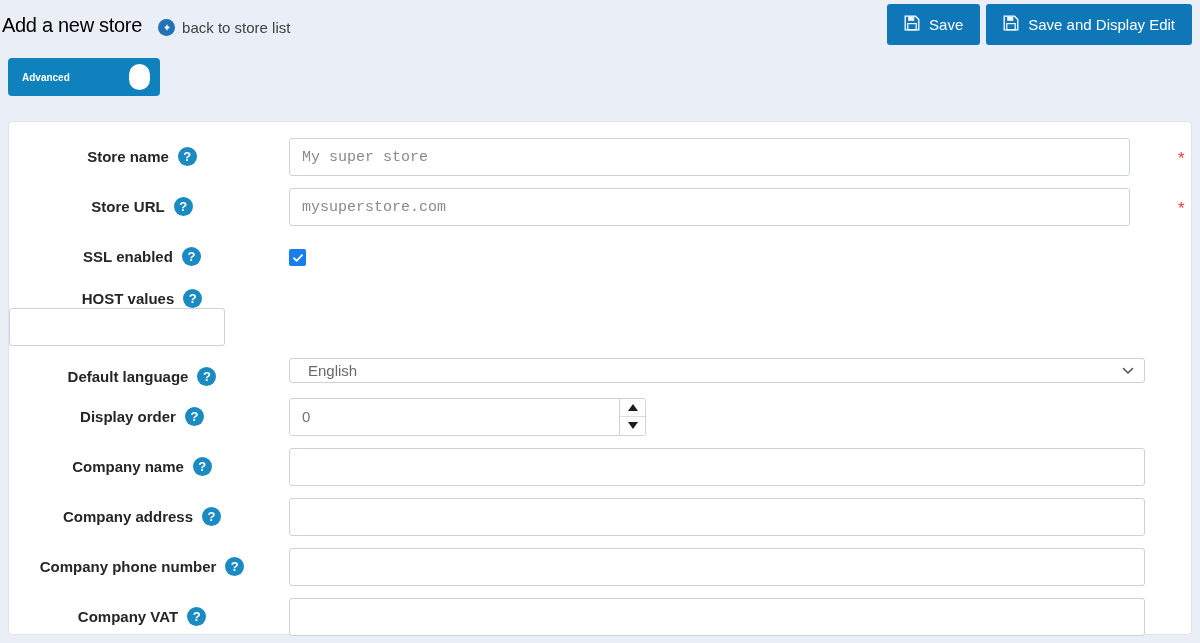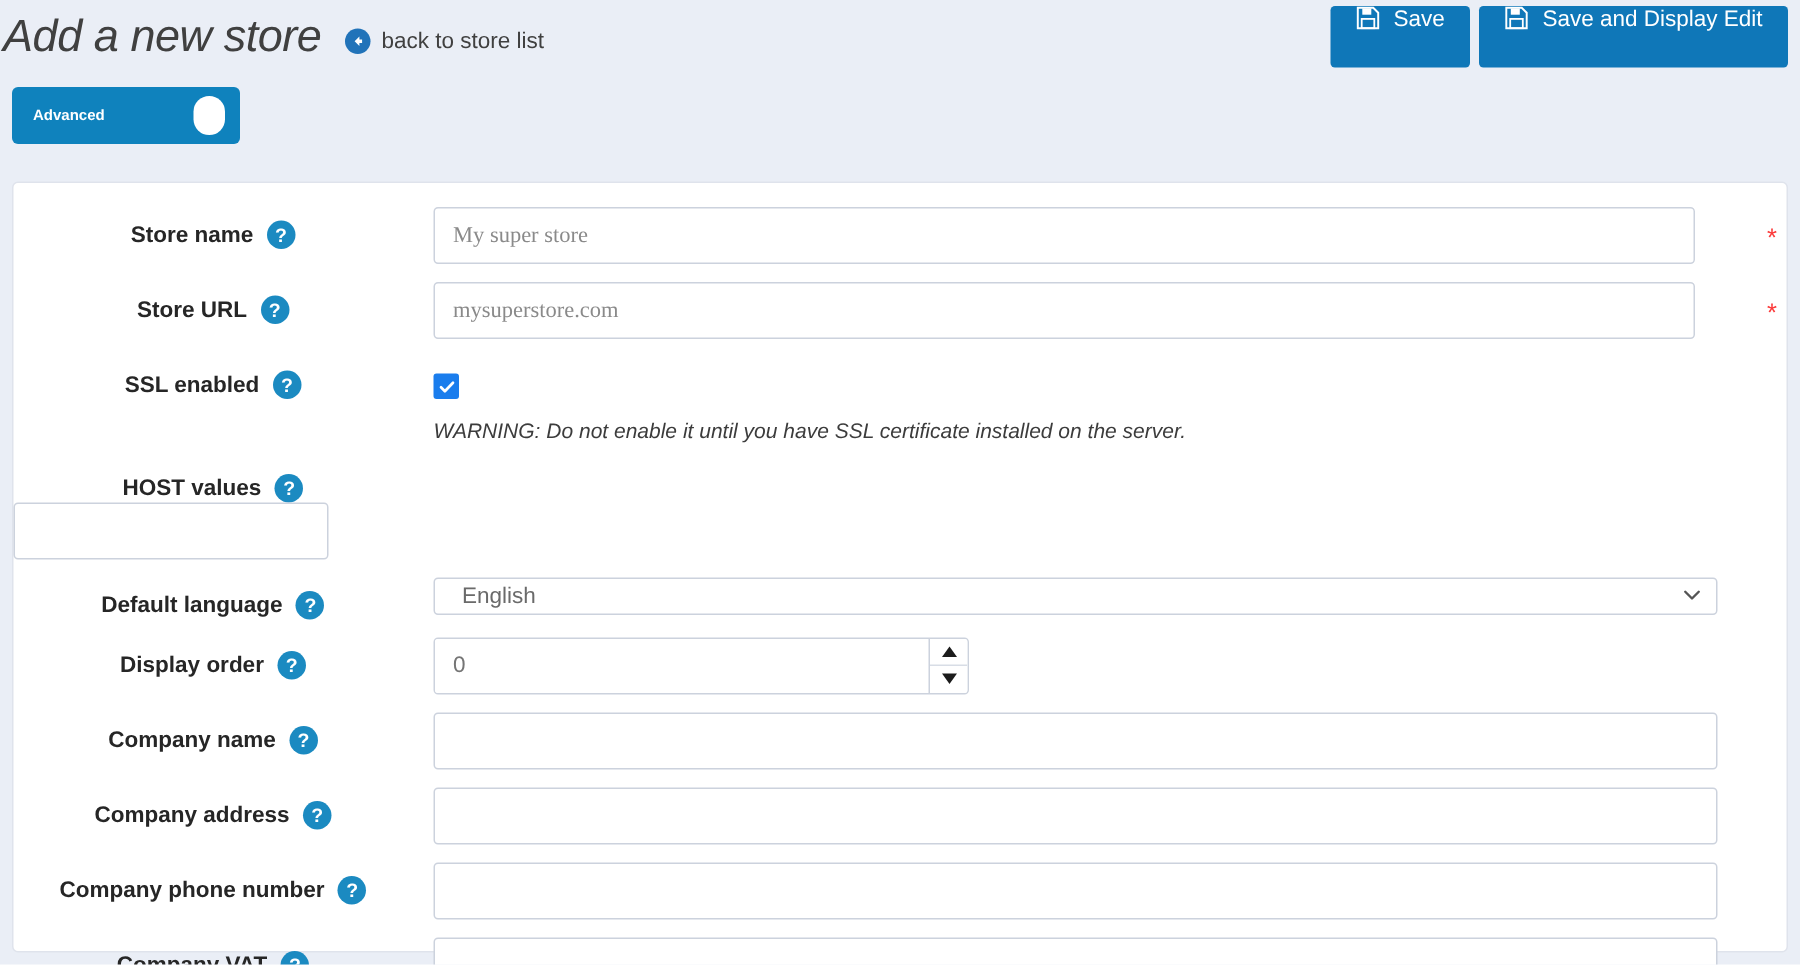--- a/index.html
+++ b/index.html
@@ -15,28 +15,27 @@
 
   
   .page-header {
     height: 50px;
     display: flex;
     align-items: center;
     padding: 0 8px 0 0;
     position: relative;
   }
   .page-title {
-    font-size: 30px;
+    font-size: 20px;
     font-weight: 400;
-    color: #404040;
+    color: #000000;
     letter-spacing: -0.3px;
     margin: 0 0 0 2px;
     line-height: 1;
     white-space: nowrap;
-    font-style: italic;
   }
   .back-link {
     display: flex;
     align-items: center;
     gap: 7px;
     margin-left: 16px;
     text-decoration: none;
     color: #2c8fc9;
     font-size: 15px;
     white-space: nowrap;
@@ -64,20 +63,21 @@
   .btn {
     background: #0f77b8;
     color: #fff;
     border: none;
     border-radius: 3px;
     height: 41px;
     padding: 0 17px;
     font-size: 15px;
     font-family: "Liberation Sans", sans-serif;
     display: inline-flex;
+    align-items: center;
     gap: 9px;
     cursor: pointer;
     white-space: nowrap;
   }
   .btn .save-icon { display: block; }
 
   
   .toggle-row {
     padding: 8px 0 0 8px;
     height: 62px;
@@ -163,21 +163,21 @@
 
   .txt-input {
     display: block;
     height: 38px;
     border: 1px solid #ccd2dd;
     border-radius: 3px;
     background: #fff;
     font-size: 15px;
     color: #6a6a6a;
     padding: 0 12px;
-    font-family: Liberation Serif, serif;
+    font-family: Liberation Mono, monospace;
     outline: none;
     width: 100%;
   }
   .txt-input::placeholder { color: #8a8a8a; opacity: 1; }
 
   .w-short { max-width: 841px; }
   .w-long  { max-width: 856px; }
 
   .req-star {
     color: #fb3a3a;
@@ -357,21 +357,20 @@
     <div class="lbl-col">
       <span class="lbl-text">SSL enabled</span>
       <span class="help-icon">?</span>
     </div>
     <div class="ctl-col">
       <span class="chk">
         <svg width="12" height="12" viewBox="0 0 12 12">
           <path d="M2 6.2 L4.6 8.8 L10 3.2" fill="none" stroke="#ffffff" stroke-width="1.8" stroke-linecap="round" stroke-linejoin="round"></path>
         </svg>
       </span>
-      <div class="warn-text">WARNING: Do not enable it until you have SSL certificate installed on the server.</div>
     </div>
   </div>
 
   <div class="form-row" style="margin-top:4px;flex-direction:column;">
     <div class="lbl-col">
       <span class="lbl-text">HOST values</span>
       <span class="help-icon">?</span>
     </div>
     <div class="ctl-col">
       <input class="txt-input w-long" type="text" placeholder="" style="">

